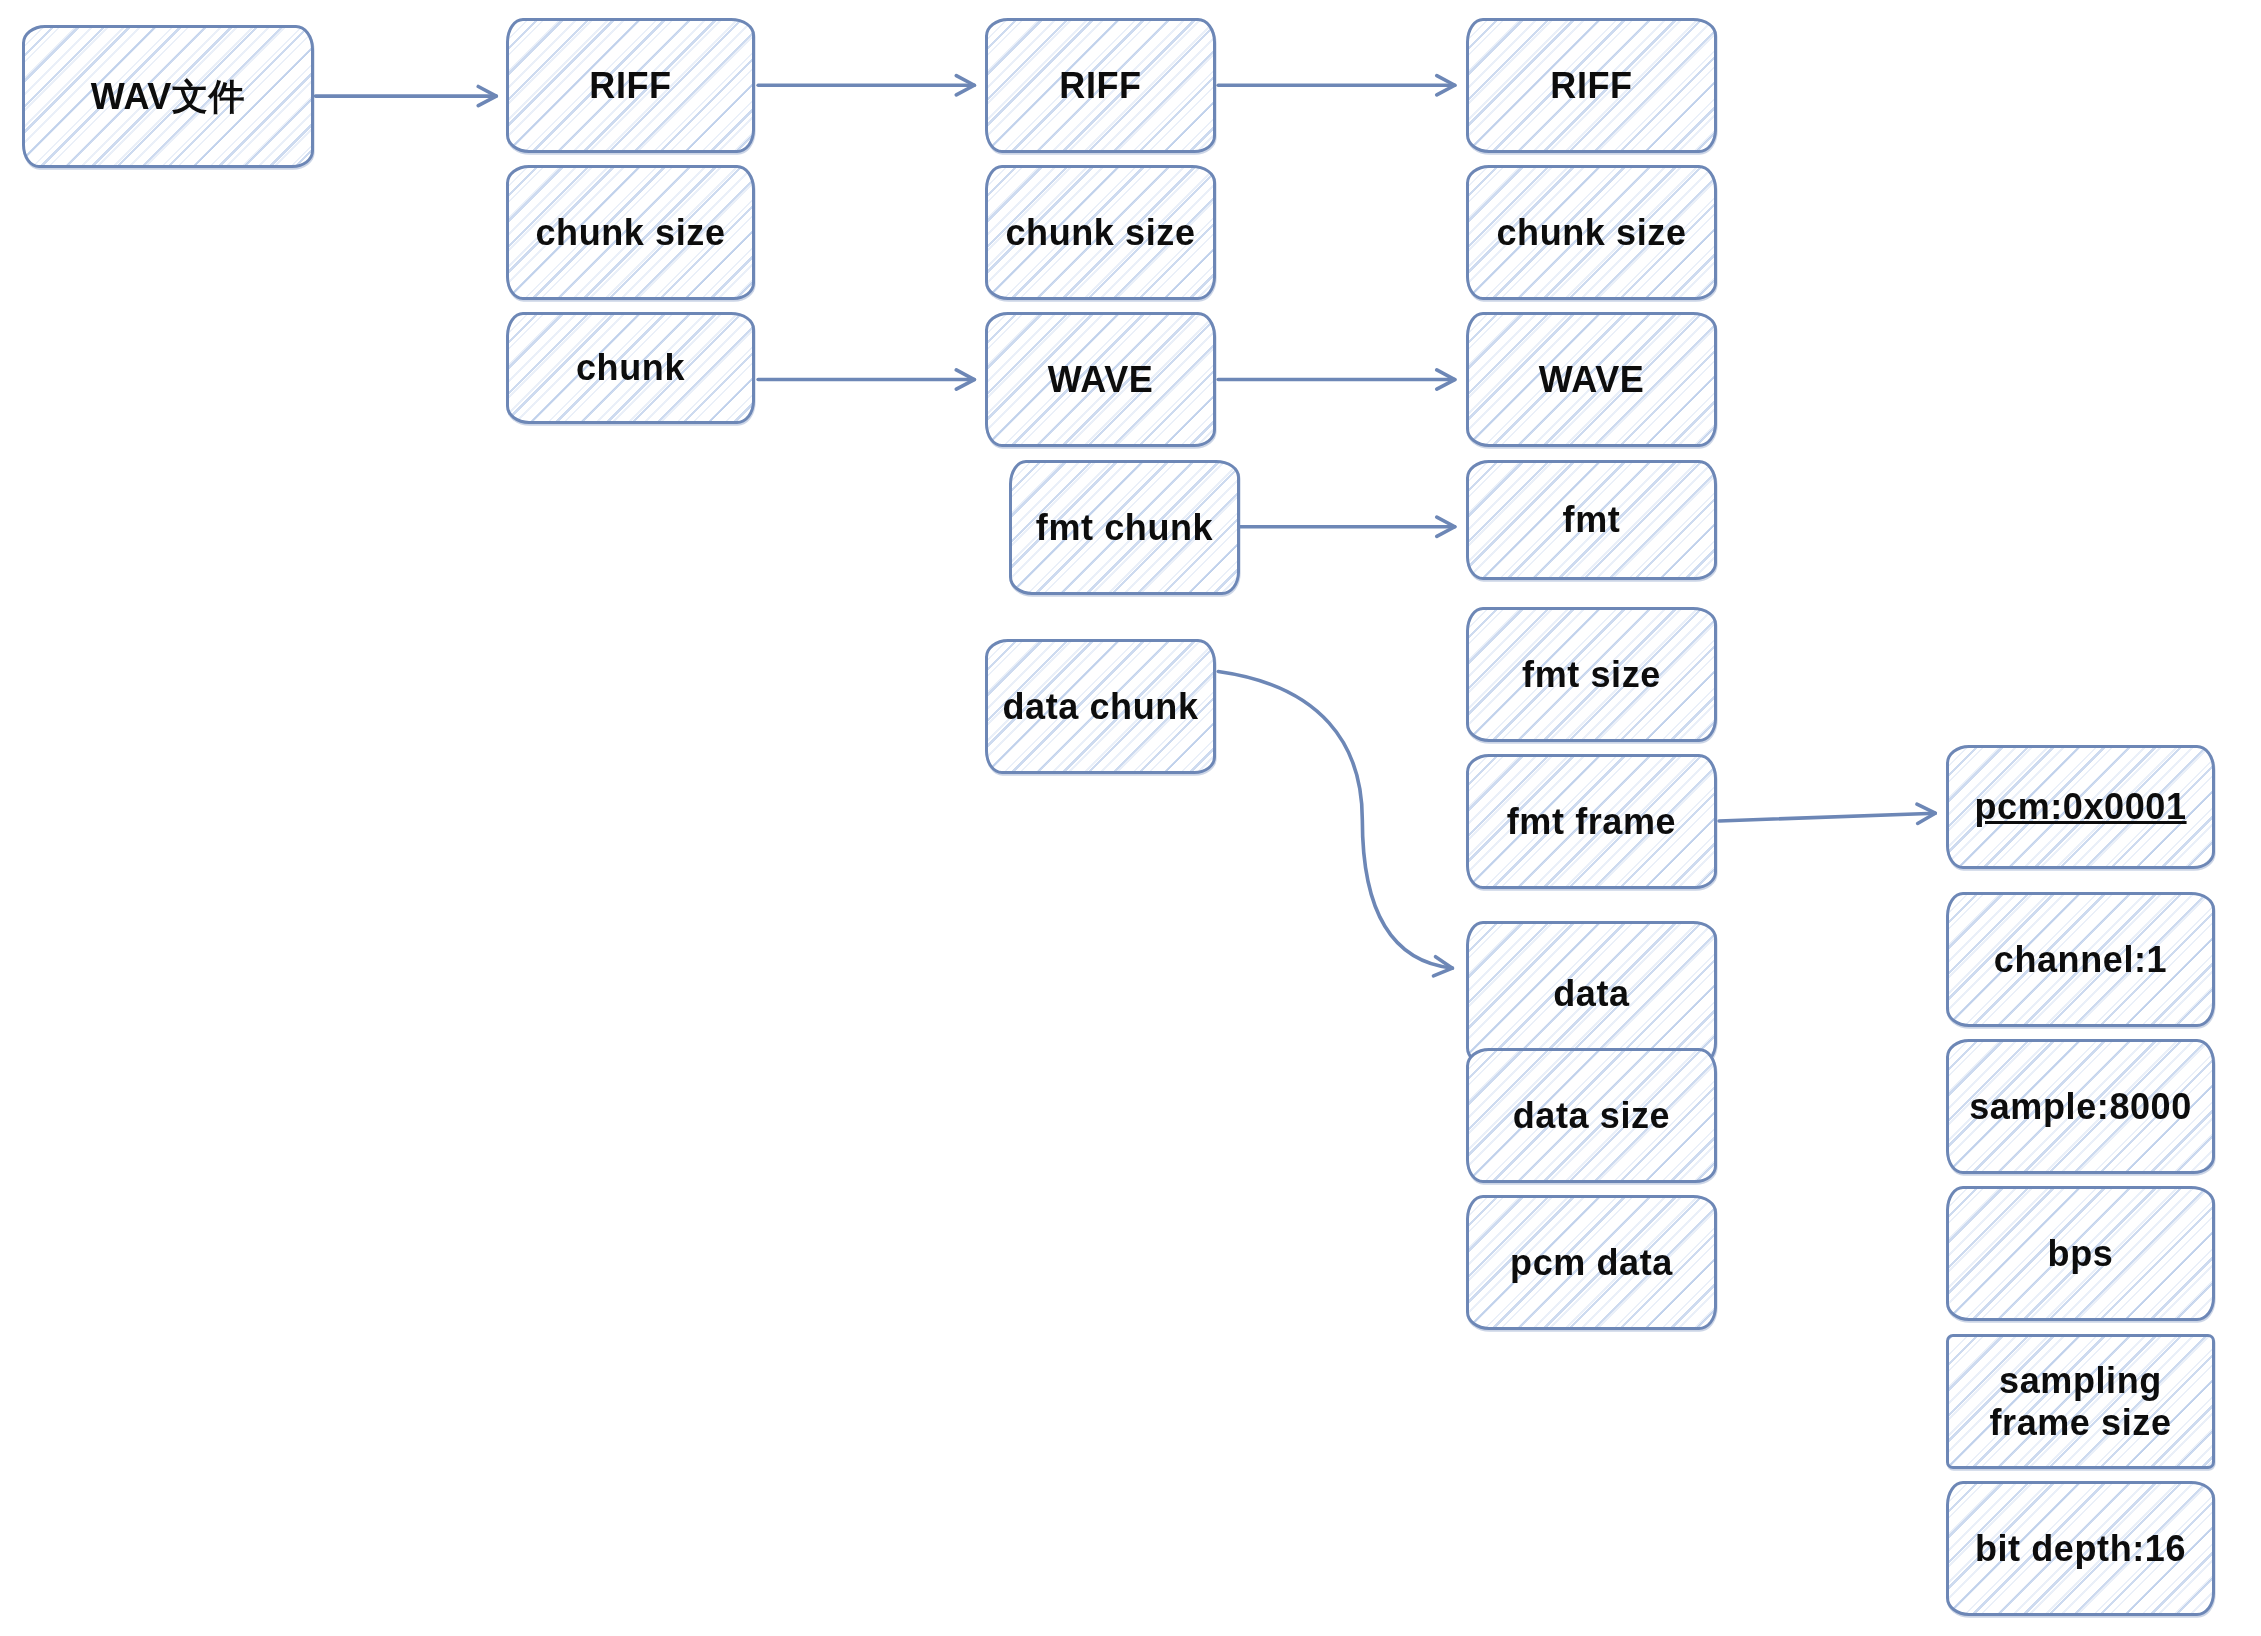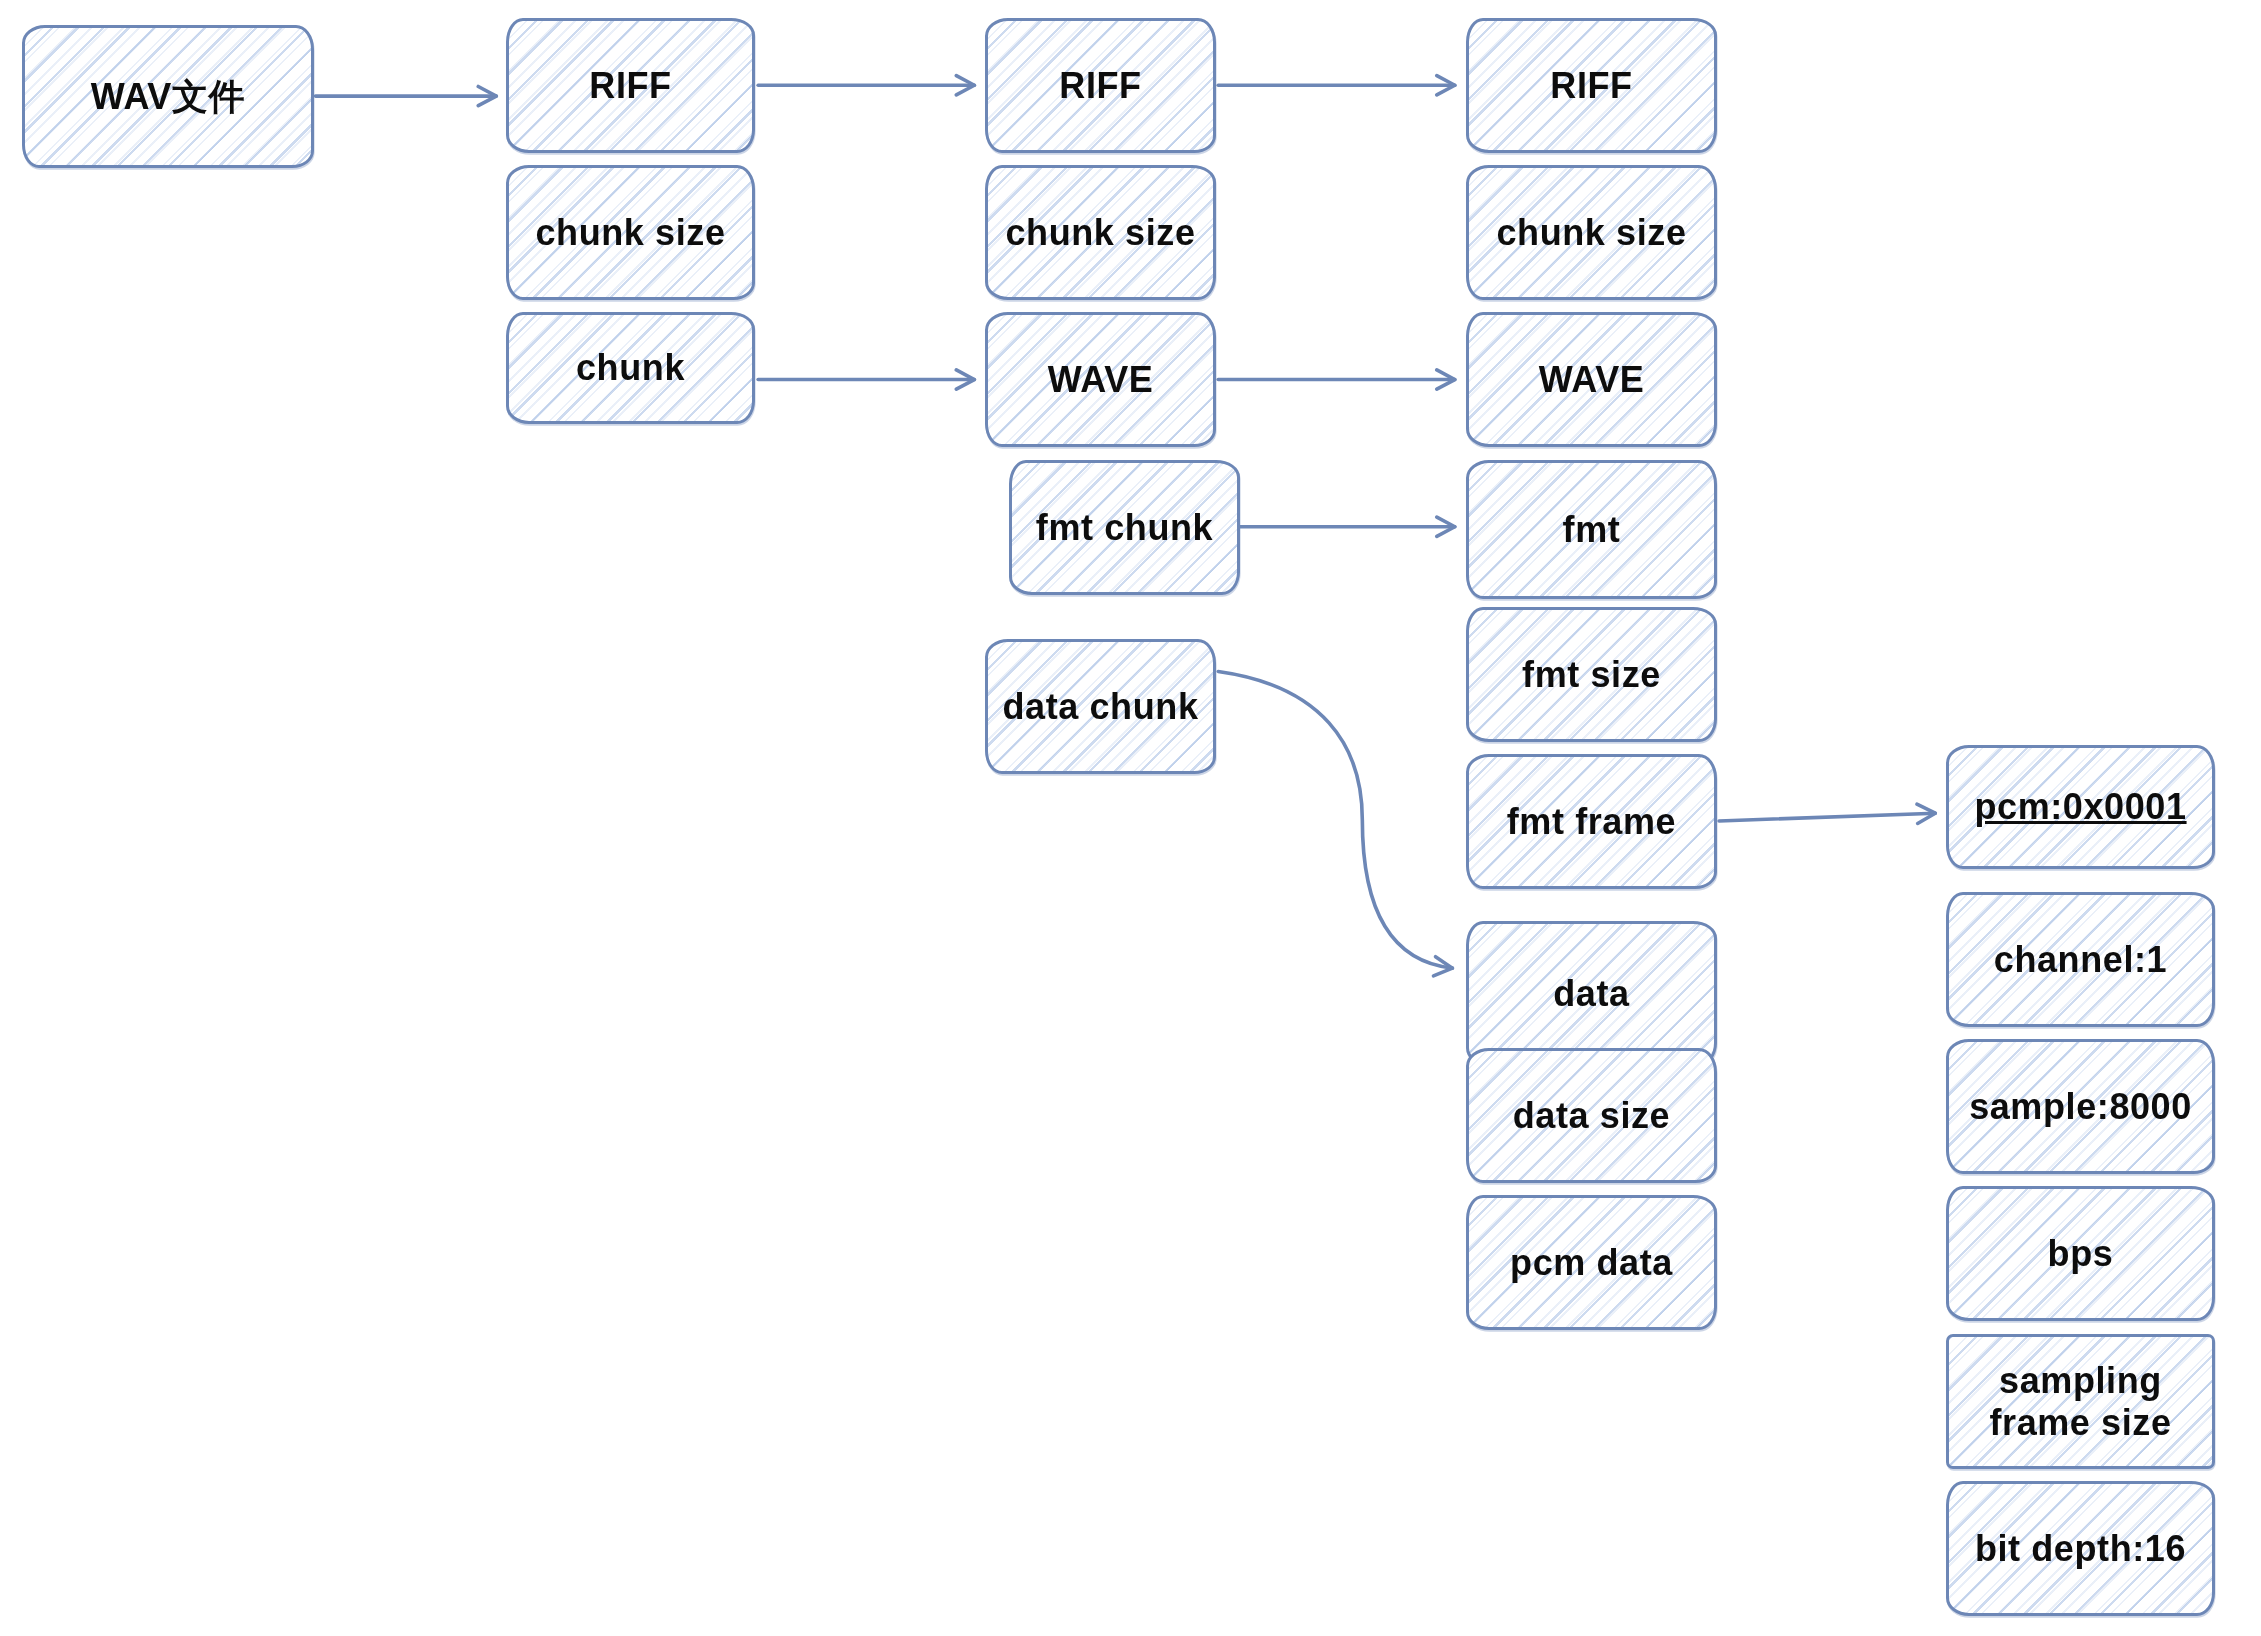--- a/index.html
+++ b/index.html
@@ -98,21 +98,21 @@
     </div>
     <div class="box" style="left: 1466px; top: 18px; width: 251px; height: 135px;">
       <span>RIFF</span>
     </div>
     <div class="box" style="left: 1466px; top: 165px; width: 251px; height: 135px;">
       <span>chunk size</span>
     </div>
     <div class="box" style="left: 1466px; top: 312px; width: 251px; height: 135px;">
       <span>WAVE</span>
     </div>
-    <div class="box" style="left: 1466px; top: 460px; width: 251px; height: 139px;">
+    <div class="box" style="left: 1466px; top: 460px; width: 251px; height: 120px;">
       <span>fmt</span>
     </div>
     <div class="box" style="left: 1466px; top: 607px; width: 251px; height: 135px;">
       <span>fmt size</span>
     </div>
     <div class="box" style="left: 1466px; top: 754px; width: 251px; height: 135px;">
       <span>fmt frame</span>
     </div>
     <div class="box" style="left: 1466px; top: 901px; width: 251px; height: 145px; margin-top: 20px;">
       <span>data</span>

